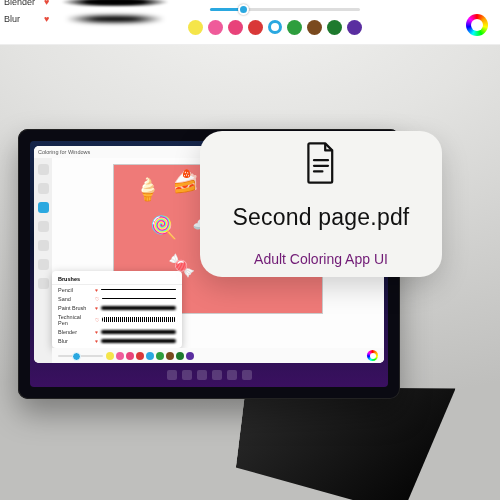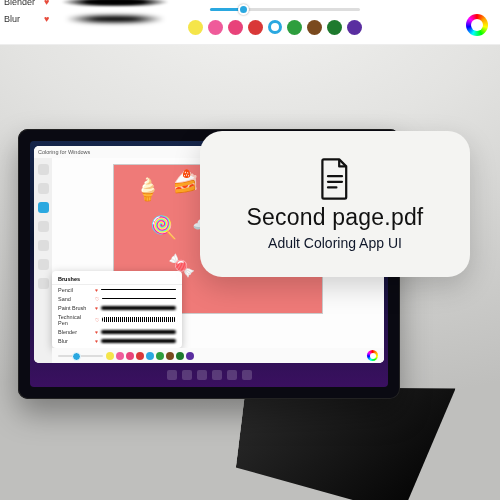--- a/index.html
+++ b/index.html
@@ -83,27 +83,27 @@
   
   .kickstand {
     position:absolute; left:238px; top:340px; width:210px; height:130px;
     background:linear-gradient(135deg,#2c2c2c,#000); transform:skewX(-8deg) rotate(-1deg);
     clip-path: polygon(0 0, 100% 4%, 82% 100%, 0 62%);
     box-shadow: -6px 10px 18px rgba(0,0,0,.35);
   }
 
   
   .filecard {
-    position:absolute; left:200px; top:86px; width:270px; height:146px;
+    position:absolute; left:200px; top:86px; width:242px; height:146px;
     background:#f4f4f2; border-radius:22px; box-shadow:0 10px 28px rgba(0,0,0,.18);
-    display:flex; flex-direction:column; align-items:center; justify-content:center; gap:4px;
+    display:flex; flex-direction:column; align-items:center; justify-content:center; gap:20px;
   }
   .filecard .doc-icon{width:34px;height:42px;}
   .filecard h2{font-size:23px;font-weight:500;color:#111;letter-spacing:.2px;}
-  .filecard p{font-size:14px;color:#0f172a;}
+  .filecard p{font-size:14px;color:#701a75;}
 </style>
 </head>
 <body>
 
 <div class="topstrip">
   <div class="brush-rows">
     <div class="brush-row">
       <span class="label">Blender</span>
       <span class="fav">♥</span>
       <span class="stroke soft"></span>

